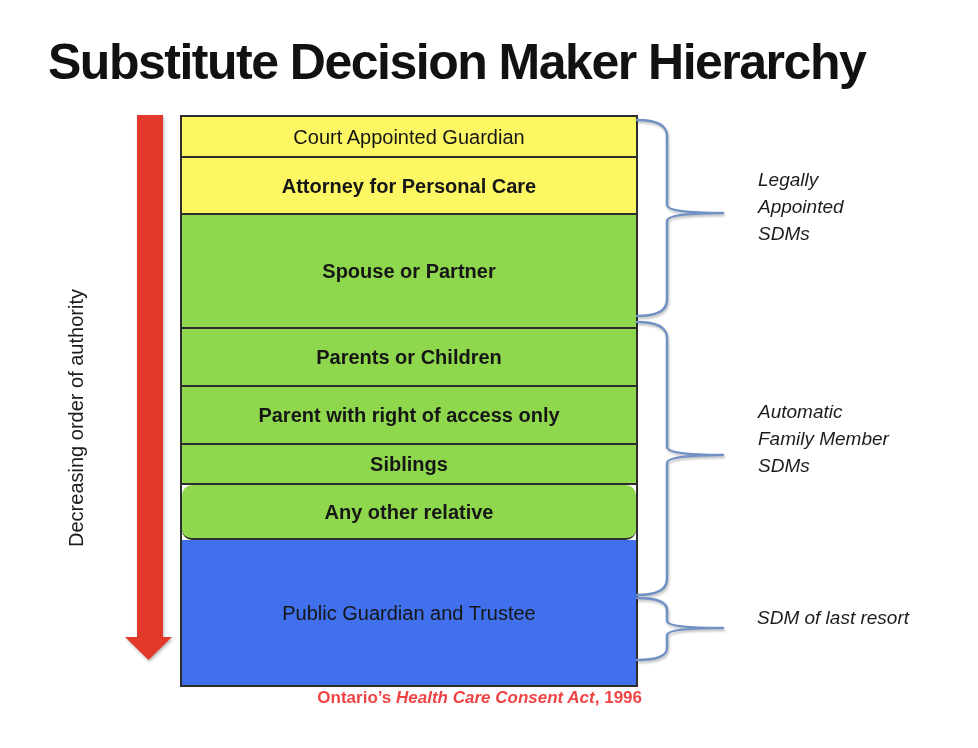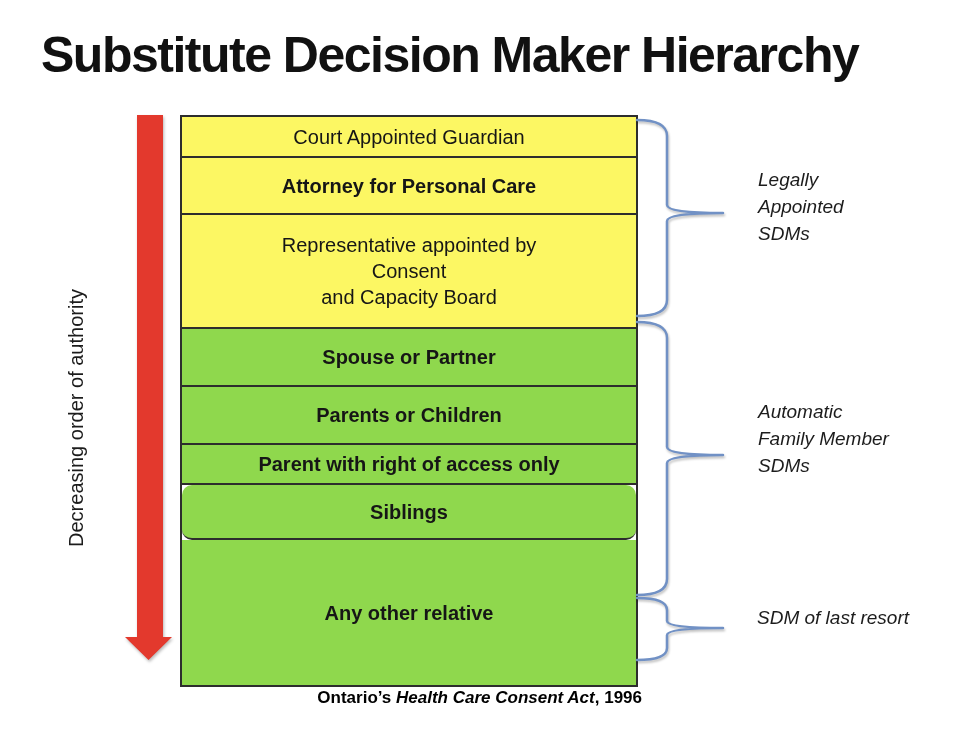--- a/index.html
+++ b/index.html
@@ -10,21 +10,21 @@
     background: #ffffff;
     font-family: "Liberation Sans", sans-serif;
     color: #1c1c1c;
     overflow: hidden;
   }
 
   .title {
     position: absolute;
     left: 33px;
     top: 18px;
-    margin: 8px;
+    margin: 15px;
     font-size: 50px;
     font-weight: 700;
     letter-spacing: -1.5px;
     color: #111111;
     white-space: nowrap;
   }
 
   .vlabel {
     position: absolute;
     left: 76px;
@@ -106,49 +106,47 @@
   .glabel.g3 { top: 604px; left: 757px; white-space: nowrap; }
 
   .caption {
     position: absolute;
     left: 180px;
     top: 688px;
     width: 462px;
     text-align: right;
     font-size: 17px;
     font-weight: 600;
-    color: #000000;
+    color: #ef4444;
     white-space: nowrap;
   }
   .caption .it { font-style: italic; }
 </style>
 </head>
 <body>
 
 <div class="canvas">
 
   <h1 class="title">Substitute Decision Maker Hierarchy</h1>
 
   <div class="vlabel">Decreasing order of authority</div>
 
   <svg class="arrow-svg" viewBox="0 0 60 556" aria-hidden="true">
     <polygon points="17,5 43,5 43,527 52,527 28.5,550 5,527 17,527" fill="#E3392D"></polygon>
   </svg>
 
   <div class="htable">
     <div class="hrow y">Court Appointed Guardian</div>
     <div class="hrow y bold">Attorney for Personal Care</div>
-    <div class="hrow y">Representative appointed by
-Consent
-and Capacity Board</div>
     <div class="hrow g bold">Spouse or Partner</div>
     <div class="hrow g bold">Parents or Children</div>
     <div class="hrow g bold">Parent with right of access only</div>
     <div class="hrow g bold">Siblings</div>
     <div class="hrow g bold">Any other relative</div>
+    <div class="hrow b">Public Guardian and Trustee</div>
   </div>
 
   <svg class="braces-svg" viewBox="0 0 140 560" aria-hidden="true">
     <g fill="none" stroke="#7191C5" stroke-width="2.5" stroke-linecap="round" stroke-linejoin="round">
       <path d="M 7 10 Q 37 10 37 26 L 37 95 Q 37 103 93 103 Q 37 103 37 111 L 37 190 Q 37 206 7 206"></path>
       <path d="M 7 212 Q 37 212 37 228 L 37 337 Q 37 345 93 345 Q 37 345 37 353 L 37 469 Q 37 485 7 485"></path>
       <path d="M 7 488 Q 37 488 37 500 L 37 511 Q 37 518 93 518 Q 37 518 37 525 L 37 538 Q 37 550 7 550"></path>
     </g>
   </svg>
 

